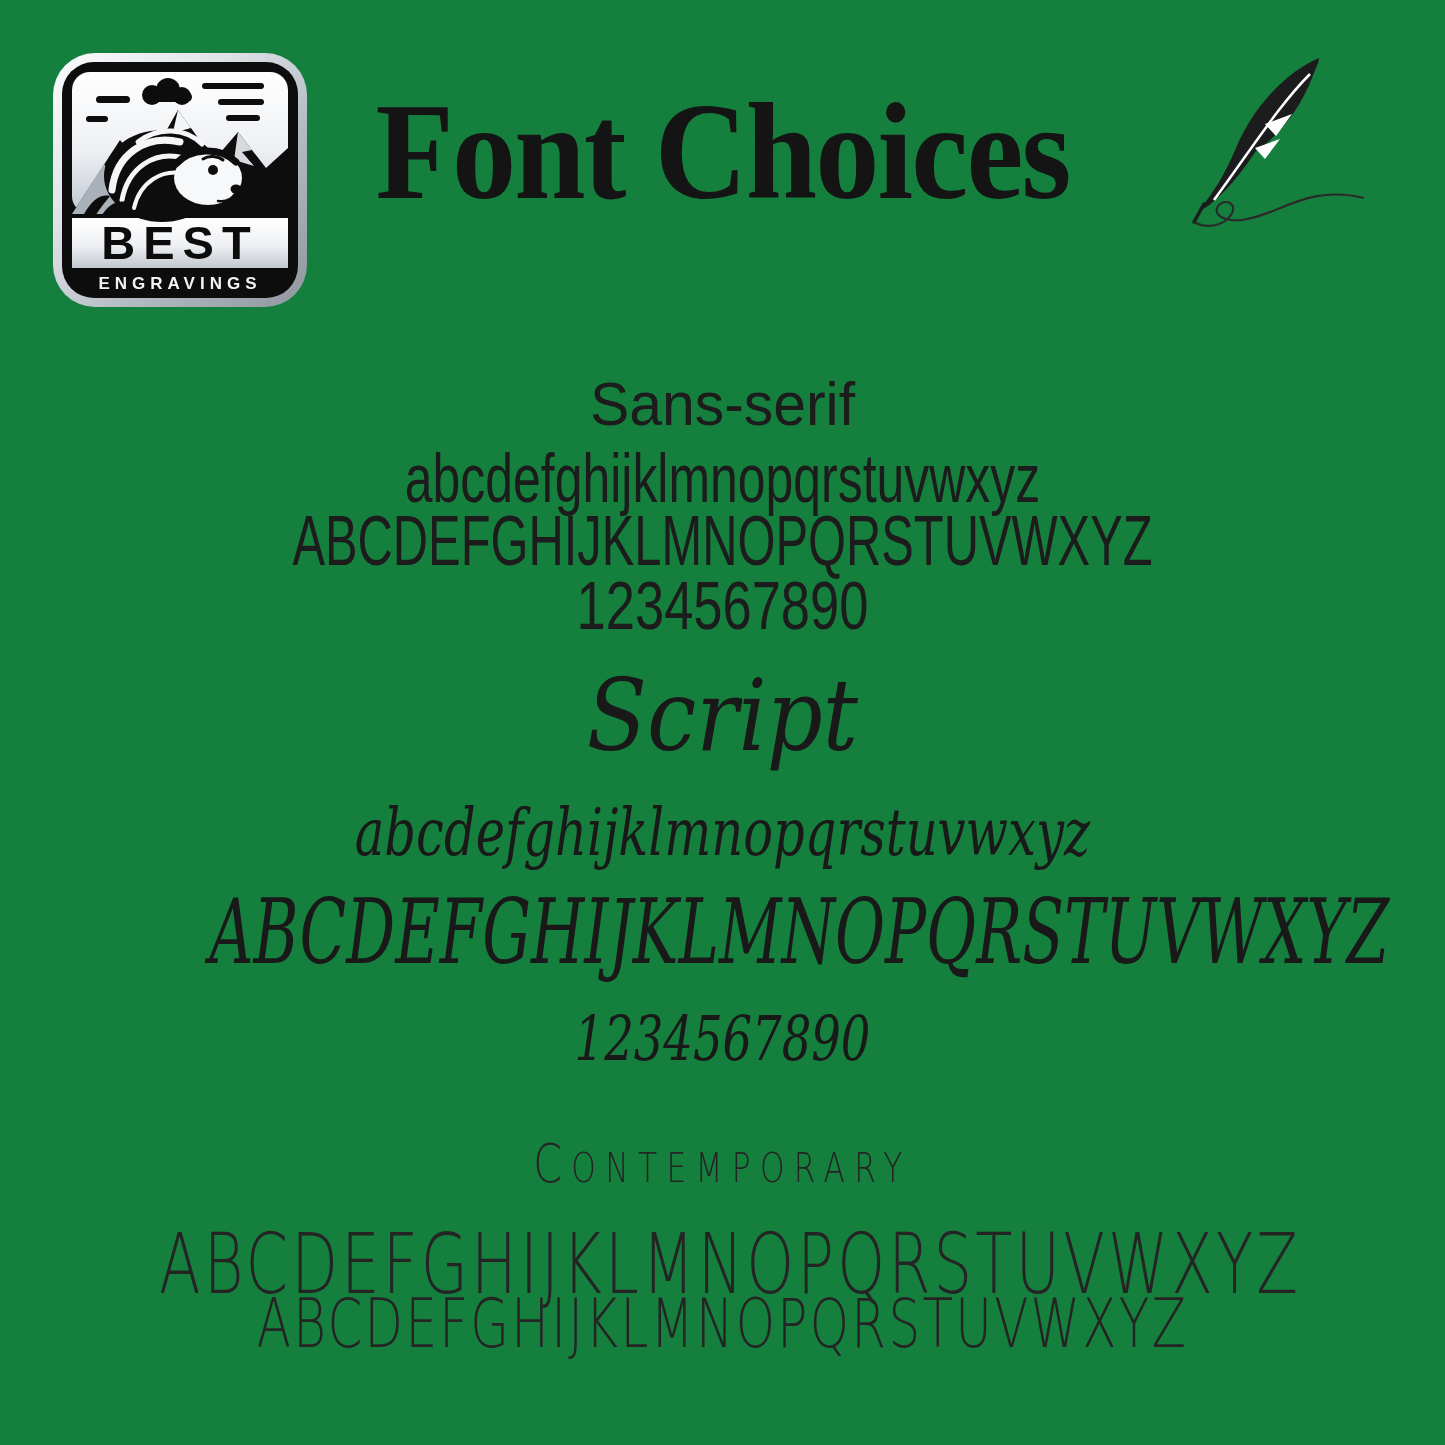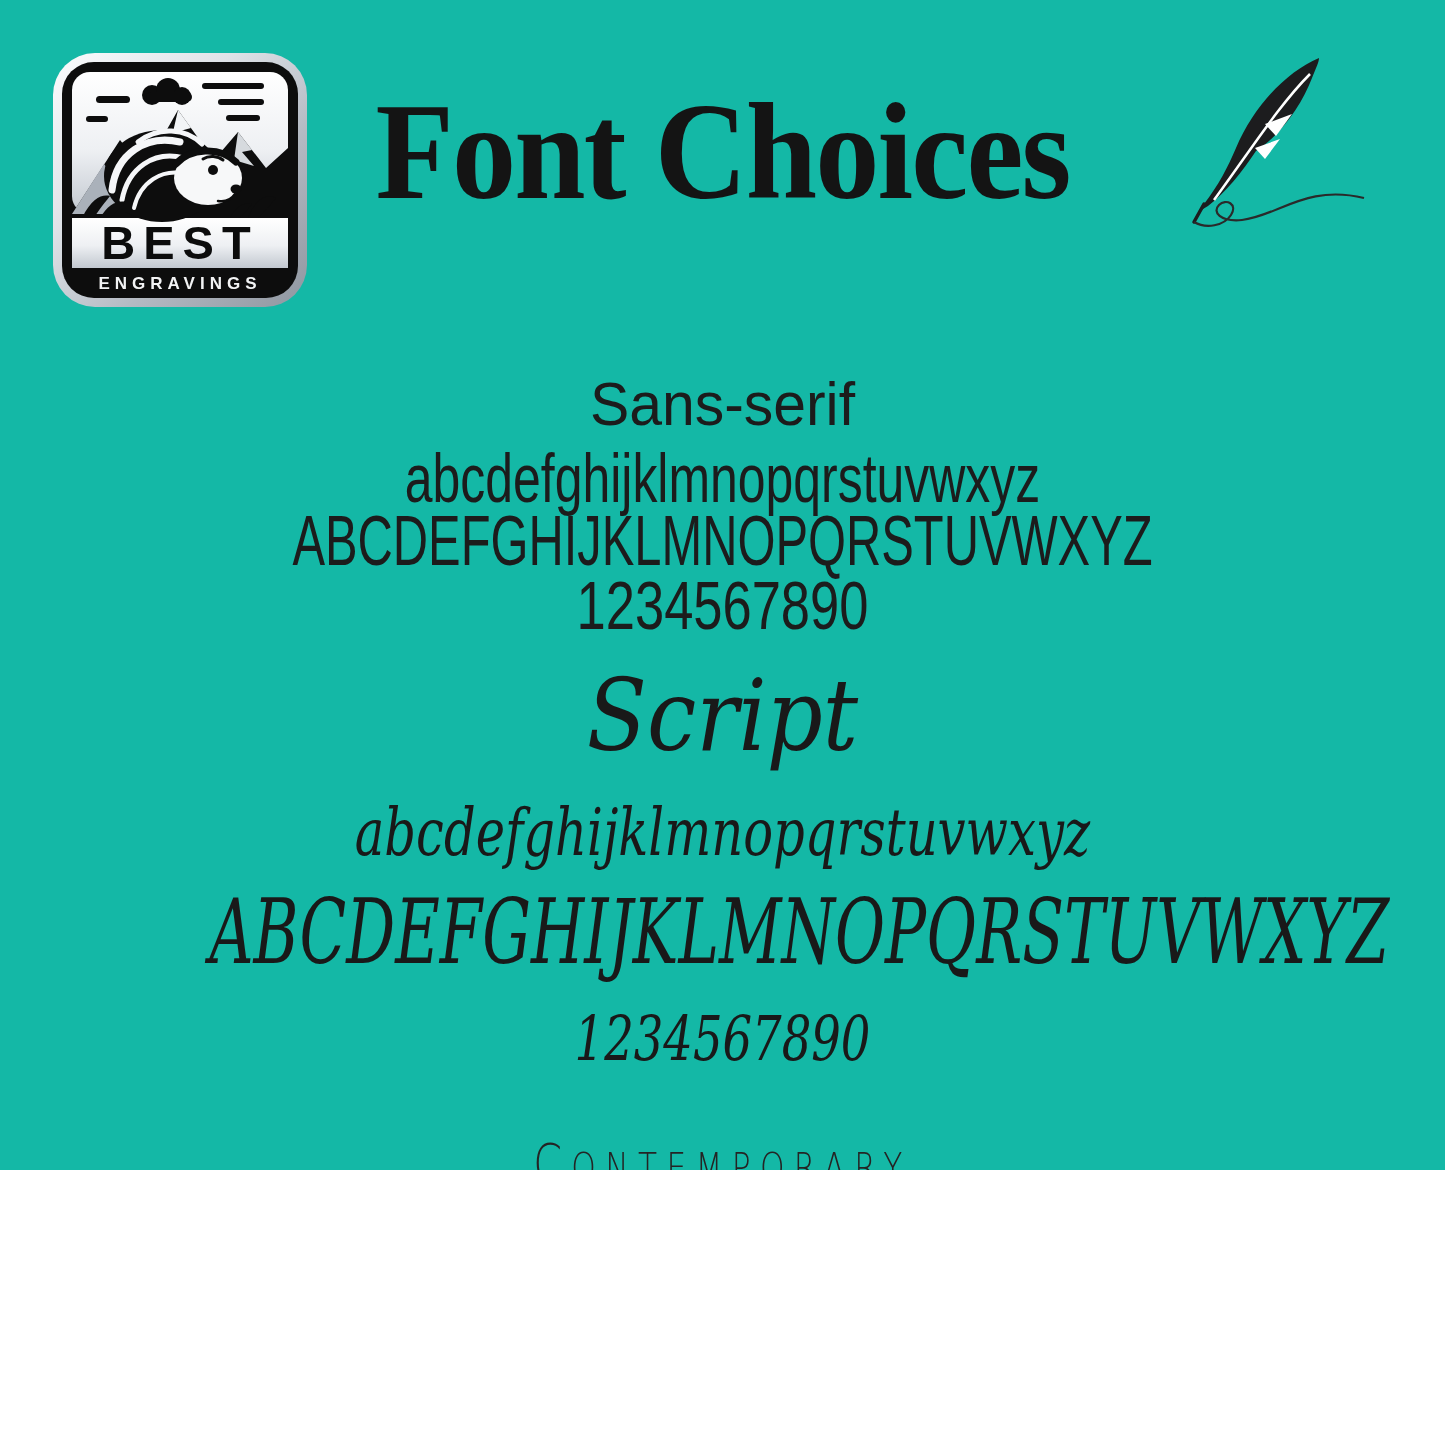--- a/index.html
+++ b/index.html
@@ -1,17 +1,17 @@
 <!DOCTYPE html>
 <html><head>
 <meta charset="utf-8">
 <style>
   html,body{margin:0;padding:0;background:#ffffff;}
   .page{
-    position:relative;width:1445px;height:1170px;background:#14b8a6;
+    position:relative;width:1445px;height:1445px;background:#15803d;
     overflow:hidden;color:#1b1b1b;font-family:"Liberation Sans",sans-serif;text-decoration:underline;
   }
   .abs{position:absolute;left:0;right:0;text-align:center;line-height:1;white-space:nowrap;}
 
   
   .logo-badge{position:absolute;left:50px;top:50px;width:260px;height:260px;}
   .page-title{
     top:83px;font-family:"Liberation Serif","DejaVu Serif",serif;font-weight:700;
     font-size:138px;letter-spacing:-2px;transform:scaleX(0.93);transform-origin:50% 0;
     color:#141414;

